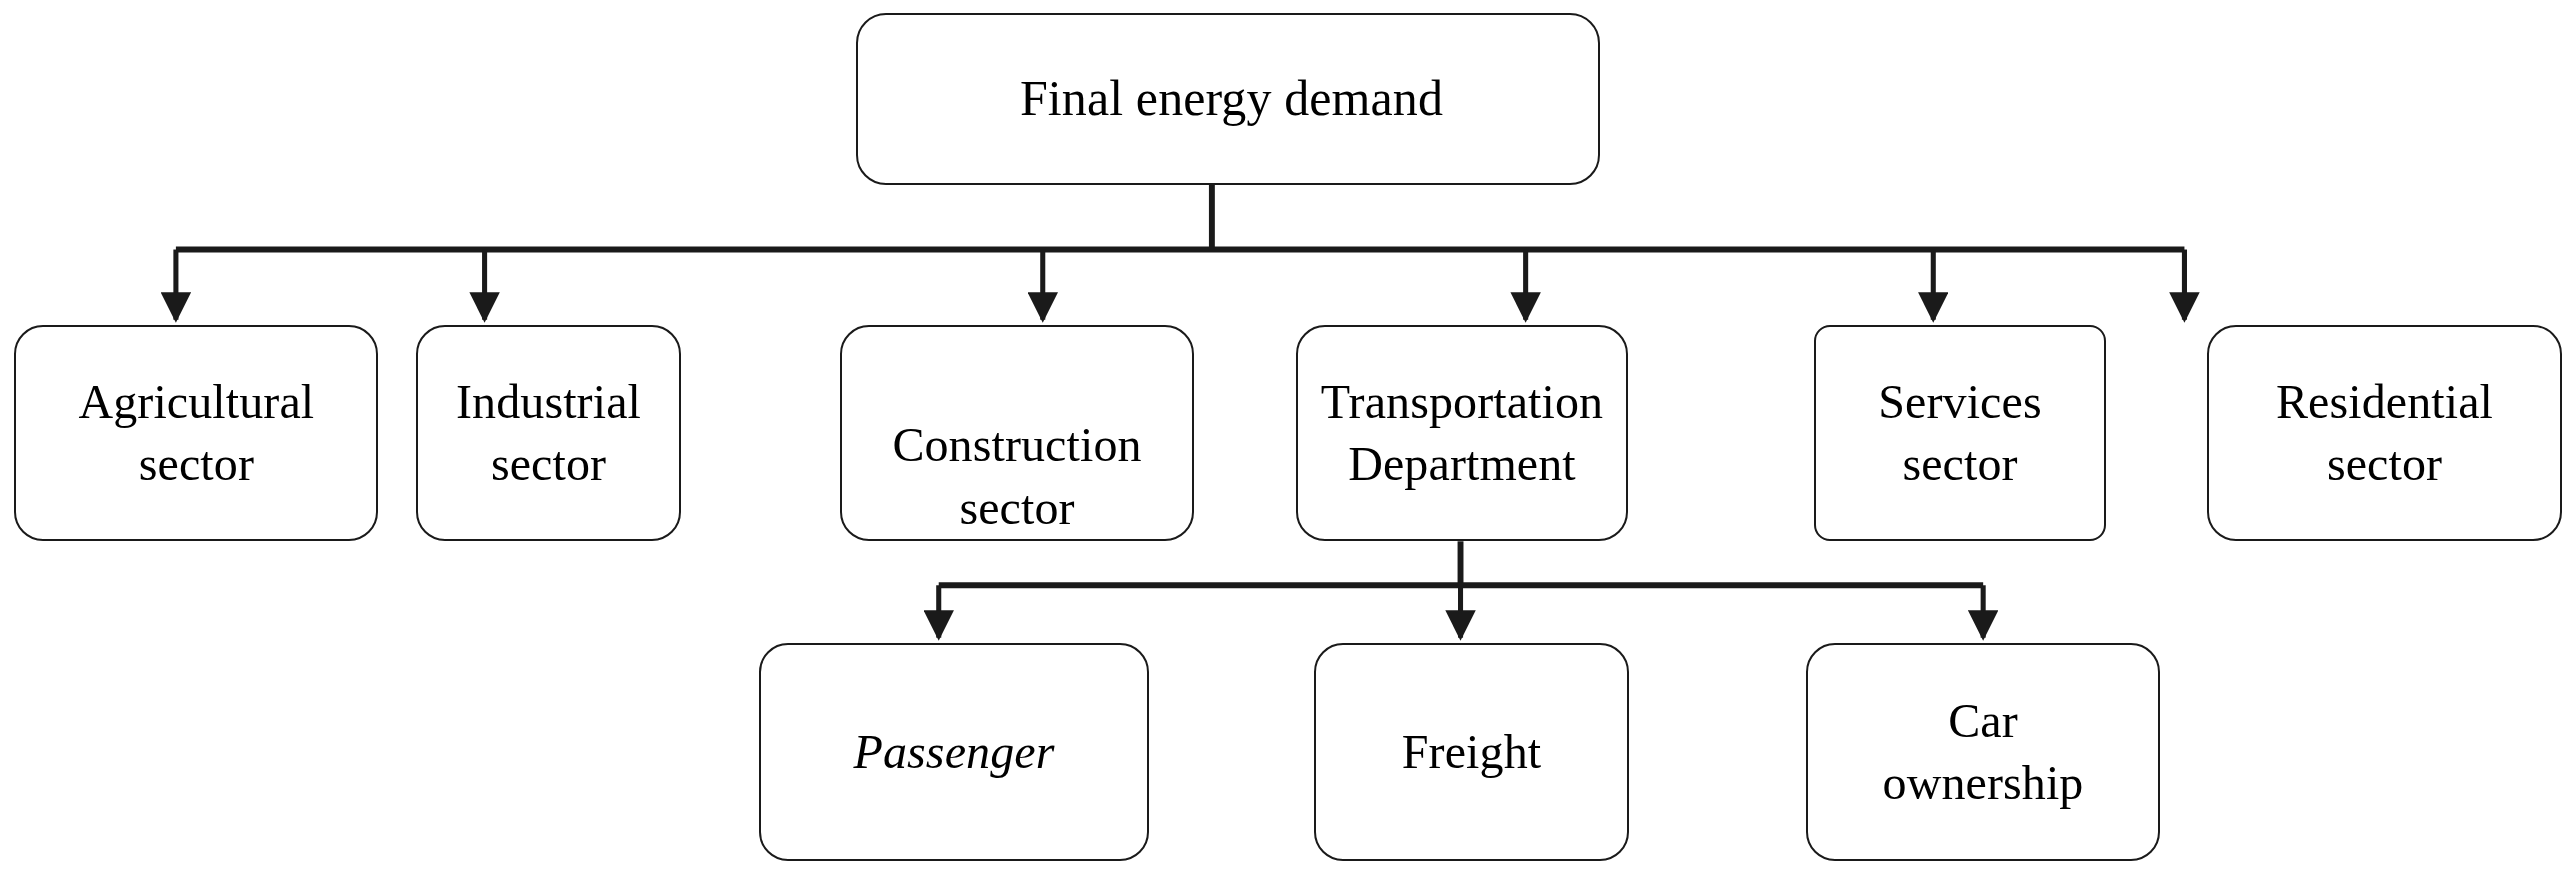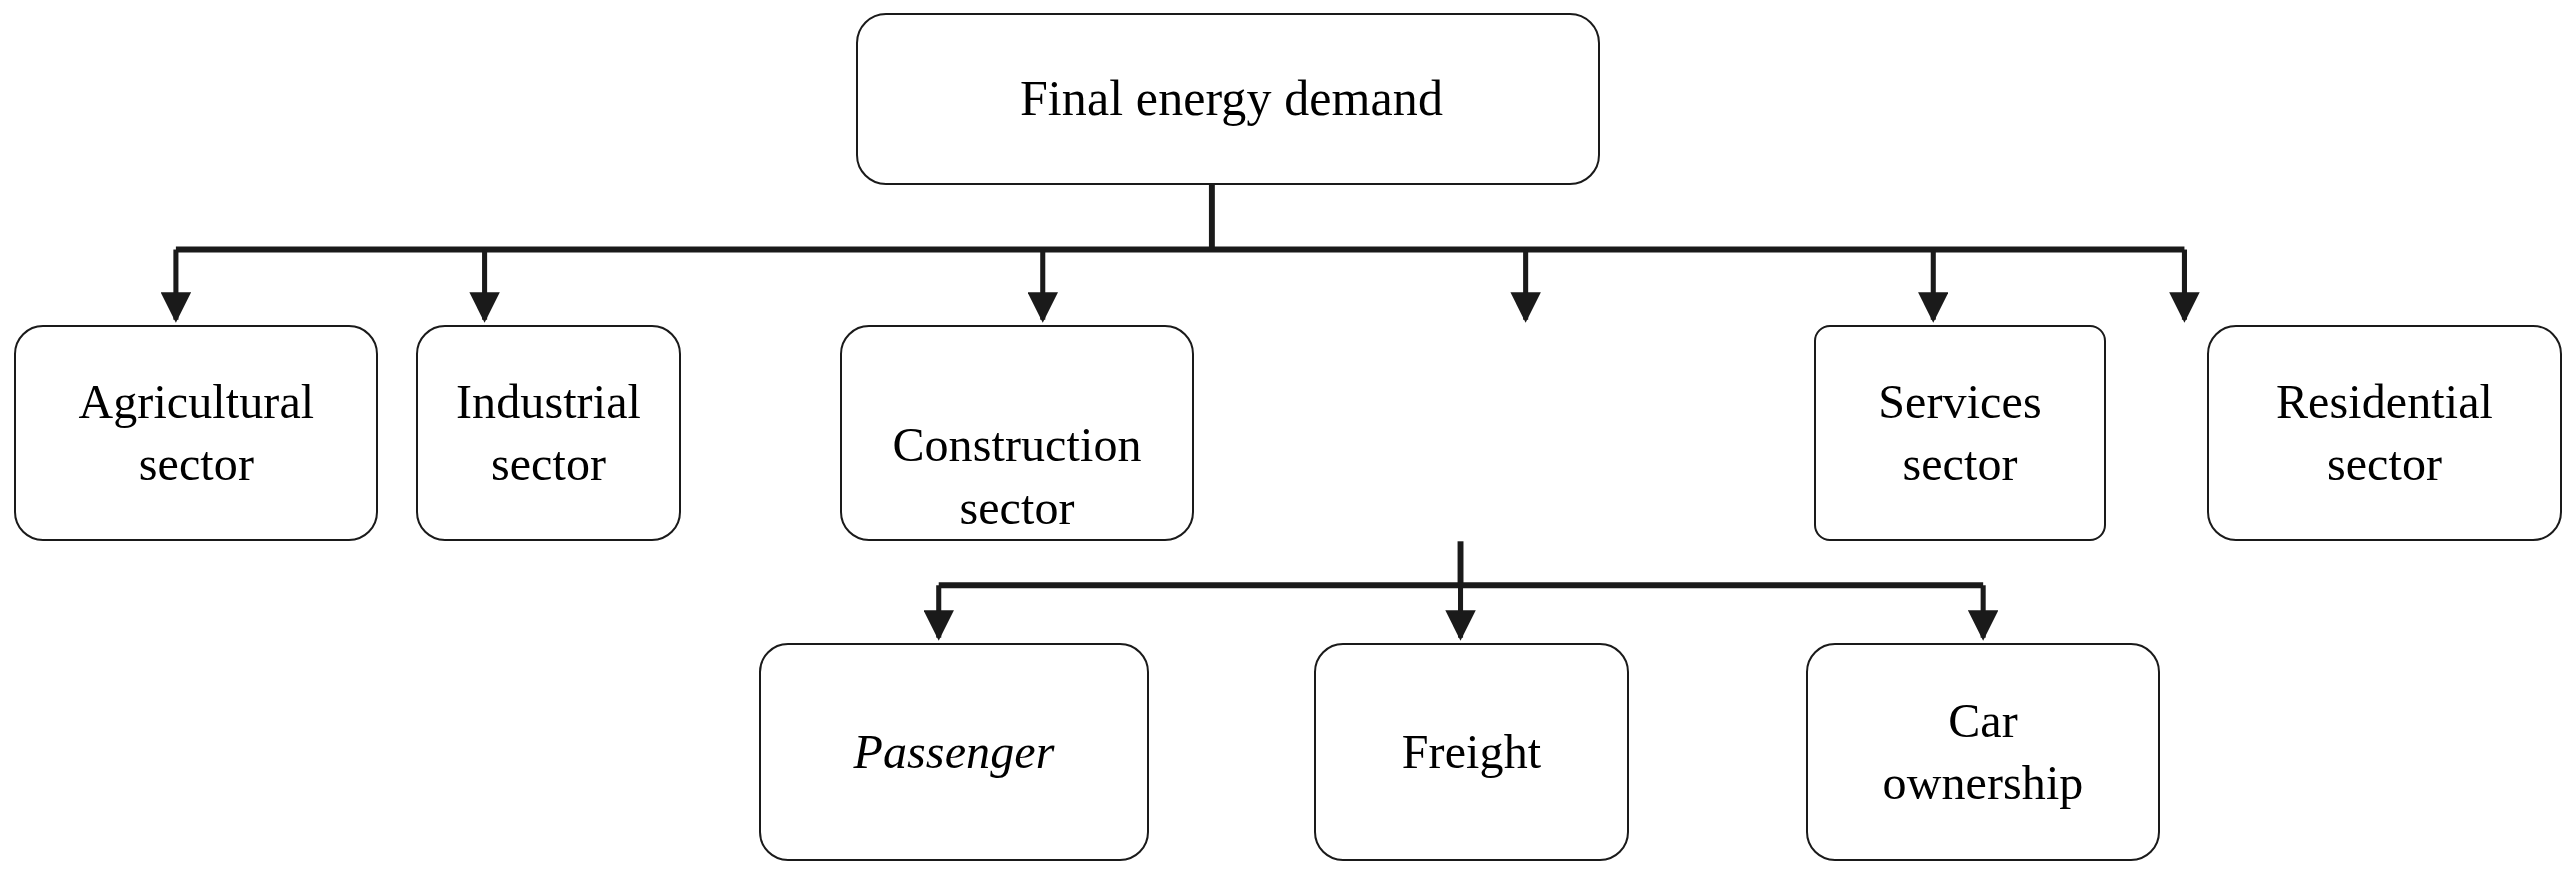--- a/index.html
+++ b/index.html
@@ -126,20 +126,24 @@
 sector</span>
   </div>
   <div class="node level2" id="node-industrial">
     <span class="node-label">Industrial
 sector</span>
   </div>
   <div class="node level2" id="node-construction">
     <span class="node-label">Construction
 sector</span>
   </div>
+  <div class="node level2" id="node-transportation">
+    <span class="node-label">Transportation
+Department</span>
+  </div>
   <div class="node level2" id="node-services">
     <span class="node-label">Services
 sector</span>
   </div>
   <div class="node level2" id="node-residential">
     <span class="node-label">Residential
 sector</span>
   </div>
 
   <div class="node level3" id="node-passenger">

